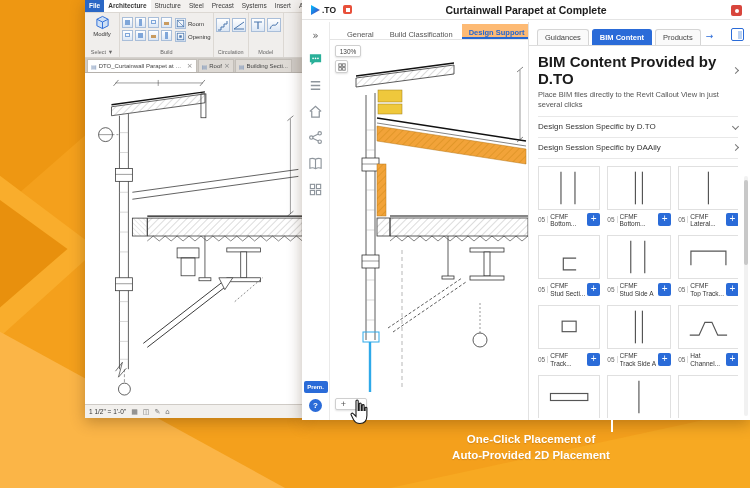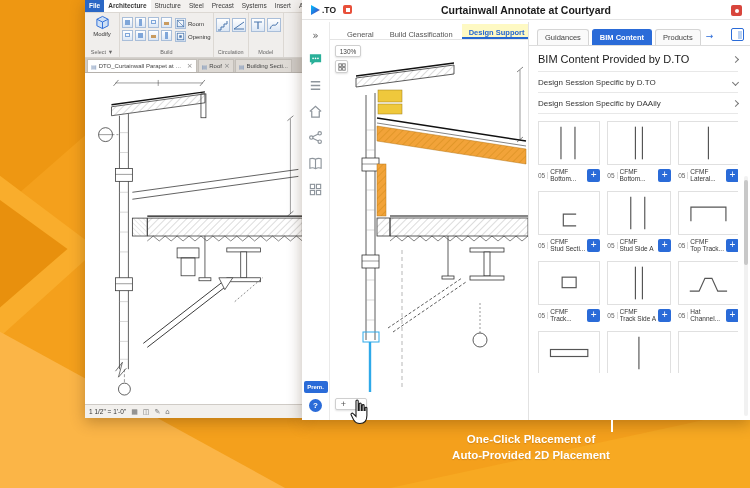--- a/index.html
+++ b/index.html
@@ -64,39 +64,39 @@
   .rail { position:absolute; left:0; top:22px; width:28px; height:398px; border-right:1px solid #EAEAEA; display:flex; flex-direction:column; align-items:center; }
   .collapse { font-family:"DejaVu Sans",sans-serif; font-size:10px; color:#555; margin-top:8px; }
   .rail .ric { width:15px; height:15px; margin-top:11px; }
   .rail .spacer { flex:1; }
   .prem { width:24px; height:12px; background:#2A6BD8; color:#fff; border-radius:2px; font-size:6px; line-height:12px; text-align:center; font-weight:bold; }
   .helpb { width:13px; height:13px; background:#2A6BD8; color:#fff; border-radius:50%; font-size:8px; line-height:13px; text-align:center; margin:6px 0 8px; font-weight:bold; }
 
   .dcanvas { position:absolute; left:28px; top:22px; width:198px; height:398px; }
   .dc-tabs { display:flex; height:18px; border-bottom:1px solid #E4E4E4; align-items:flex-end; padding-left:10px; gap:2px; }
   .dctab { font-size:7.5px; color:#555; padding:4px 7px 0; white-space:nowrap; }
-  .dctab.active { color:#2567D1; background:#fef9c3; border-bottom:2px solid #2567D1; font-weight:bold; }
+  .dctab.active { color:#2567D1; background:#fdba74; border-bottom:2px solid #2567D1; font-weight:bold; }
   .dc-draw { position:relative; height:380px; background:#fff; overflow:hidden; }
   .dc-draw svg.draw { position:absolute; inset:0; width:100%; height:100%; }
   .floatctl { position:absolute; left:5px; top:5px; display:flex; flex-direction:column; gap:3px; }
   .zoombox { width:26px; height:12px; border:1px solid #CFCFCF; background:#fff; border-radius:2px; font-size:6.5px; color:#444; text-align:center; line-height:11px; box-shadow:0 1px 2px rgba(0,0,0,.12); }
   .gridbox { width:13px; height:13px; border:1px solid #CFCFCF; background:#fff; border-radius:2px; box-shadow:0 1px 2px rgba(0,0,0,.12); display:flex; align-items:center; justify-content:center; }
   .zoompill { position:absolute; left:5px; bottom:10px; width:32px; height:12px; border:1px solid #CFCFCF; background:#fff; border-radius:2px; display:flex; align-items:center; justify-content:space-around; font-size:9px; color:#555; box-shadow:0 1px 2px rgba(0,0,0,.12); }
 
   .rpanel { position:absolute; left:226px; top:22px; width:222px; height:398px; border-left:1px solid #E2E2E2; background:#fff; }
   .rp-tabs { display:flex; align-items:flex-end; gap:3px; height:24px; padding:0 6px 0 8px; border-bottom:1px solid #DCDCDC; }
   .rptab { font-size:7.5px; color:#444; padding:3px 7px; border:1px solid #D5D5D5; border-bottom:none; border-radius:3px 3px 0 0; background:#FAFAFA; white-space:nowrap; }
   .rptab.active { background:#2A6BD8; border-color:#2A6BD8; color:#fff; font-weight:bold; }
   .rp-arrow { font-family:"DejaVu Sans",sans-serif; font-size:9px; color:#2A6BD8; padding:0 2px 4px; }
   .rp-sp { flex:1; }
   .panel-icon { width:13px; height:13px; border:1.5px solid #2A6BD8; border-radius:2px; margin-bottom:4px; position:relative; }
   .panel-icon::after { content:""; position:absolute; right:1.5px; top:1.5px; bottom:1.5px; width:3.5px; background:#BBD2F3; }
   .rp-body { position:relative; padding:7px 12px 0 9px; height:374px; overflow:hidden; }
   .hrow { display:flex; align-items:center; justify-content:space-between; }
-  .rp-h { font-size:11px; font-weight:normal; color:#1a1a1a; }
+  .rp-h { font-size:15px; font-weight:bold; color:#1a1a1a; }
   .chev { width:5px; height:5px; border-right:1.3px solid #777; border-bottom:1.3px solid #777; transform:rotate(-45deg); flex:0 0 auto; }
   .chev.down { transform:rotate(45deg); }
   .rp-sub { font-size:7.5px; color:#555; line-height:1.3; margin-top:3px; }
   .divid { border-top:1px solid #E8E8E8; margin-top:6px; }
   .srow { height:21px; display:flex; align-items:center; justify-content:space-between; font-size:8px; color:#333; border-bottom:1px solid #E8E8E8; }
   .bgrid { margin-top:7px; display:grid; grid-template-columns:repeat(3,1fr); column-gap:7px; row-gap:8px; height:252px; overflow:hidden; }
   .card .thumb { height:44px; border:1px solid #E0E0E0; background:#fff; }
   .card .thumb svg { width:100%; height:100%; }
   .cfoot { display:flex; align-items:center; gap:2px; margin-top:3px; }
   .cnum { font-size:6.5px; color:#666; border-right:1px solid #ddd; padding-right:2px; }
@@ -315,21 +315,21 @@
                 <stop offset="0" stop-color="#00C2FF"></stop>
                 <stop offset="0.6" stop-color="#2A6BD8"></stop>
                 <stop offset="1" stop-color="#E8503A"></stop>
               </linearGradient>
             </defs>
           <polygon points="1,1 1,11 10,6" fill="url(#lg)"></polygon>
         </svg>
         <b>.TO</b>
       </span>
       <span class="flag"></span>
-      <span class="dt-title">Curtainwall Annotate at Courtyard</span>
+      <span class="dt-title">Curtainwall Parapet at Complete</span>
       <span class="redic"></span>
     </div>
 
     <div class="rail">
       <span class="collapse">»</span>
       <span class="ric"><svg viewBox="0 0 16 16">
             <path d="M2 2.5h12v8.5H7.2L3.6 13.8v-2.8H2z" fill="#29B099"></path>
             <circle cx="5.4" cy="6.7" r="0.9" fill="#fff"></circle>
             <circle cx="8" cy="6.7" r="0.9" fill="#fff"></circle>
             <circle cx="10.6" cy="6.7" r="0.9" fill="#fff"></circle>
@@ -441,20 +441,21 @@
         <span class="rptab">Products</span>
         <span class="rp-arrow">→</span>
         <span class="rp-sp"></span>
         <span class="panel-icon"></span>
       </div>
       <div class="rp-body">
         <div class="hrow">
           <span class="rp-h">BIM Content Provided by D.TO</span>
           <span class="chev"></span>
         </div>
+        <div class="rp-sub">Place BIM files directly to the Revit Callout View in just several clicks</div>
         <div class="divid"></div>
         <div class="srow">
           <span>Design Session Specific by D.TO</span>
           <span class="chev down"></span>
         </div>
         <div class="srow">
           <span>Design Session Specific by DAAily</span>
           <span class="chev"></span>
         </div>
         <div class="bgrid">

